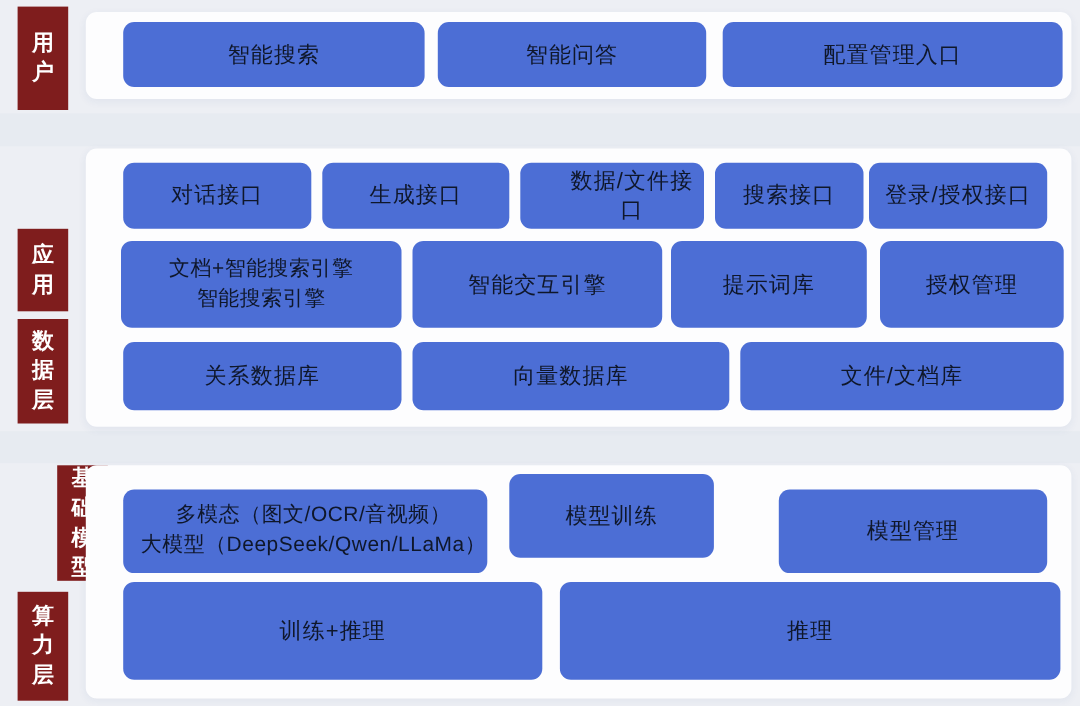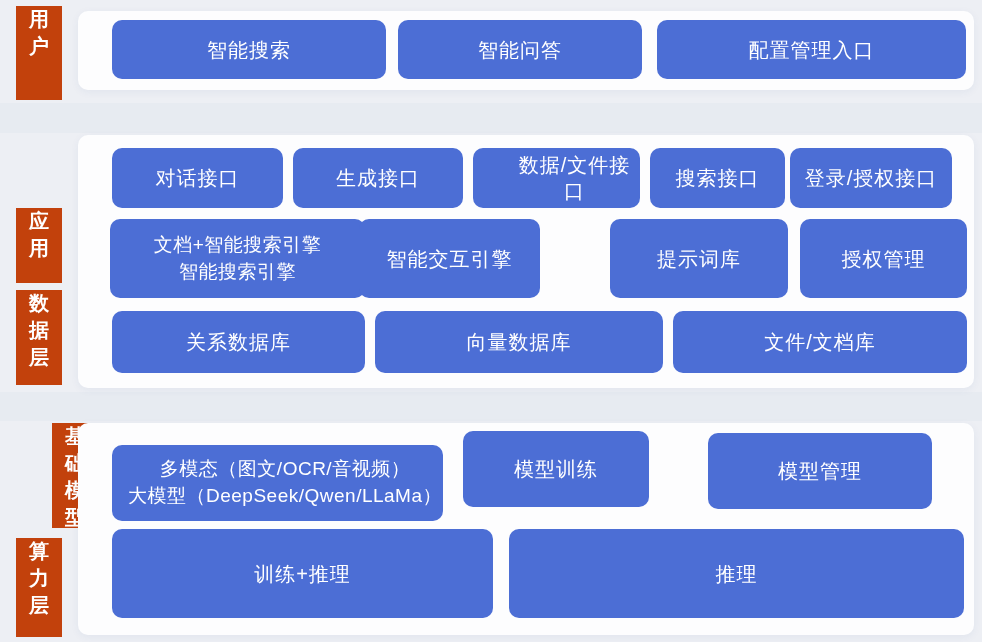--- a/index.html
+++ b/index.html
@@ -15,71 +15,71 @@
   .panel{
     position:absolute;left:78px;width:896px;background:#fdfdfe;
     border-radius:10px;box-shadow:0 2px 8px rgba(40,70,140,0.06);
   }
   #panel-user{top:11px;height:79px;}
   #panel-middle{top:135px;height:253px;}
   #panel-bottom{top:423px;height:212px;}
 
   .pill{
     position:absolute;left:16px;width:46px;
-    background:#c2410c;border-radius:0;
+    background:#7f1d1d;border-radius:0;
     color:#fff;font-weight:bold;font-size:20px;
-    display:flex;align-items:flex-start;justify-content:center;
+    display:flex;align-items:center;justify-content:center;
     box-sizing:border-box;
   }
   .pill .vtext{
     display:block;width:22px;margin:0 auto;
     word-break:break-all;line-height:27px;text-align:center;
   }
   #pill-user{top:6px;height:94px;}
   #pill-interface{top:132px;height:70px;}
   #pill-application{top:208px;height:75px;}
   #pill-data-layer{top:290px;height:95px;}
   #pill-foundation-model{top:423px;height:105px;margin-left:36px;}
   #pill-compute-layer{top:538px;height:99px;}
 
   .block{
     position:absolute;background:#4c6ed5;border-radius:10px;
-    color:#ffffff;font-size:20px;letter-spacing:1px;
+    color:#0f172a;font-size:20px;letter-spacing:1px;
     display:flex;align-items:center;justify-content:center;
     text-align:center;line-height:1.3;box-sizing:border-box;
   }
   .block.two-line{flex-direction:column;font-size:19px;line-height:1.4;letter-spacing:0.5px;}
 
   
   #b-search{left:34px;top:9px;width:274px;height:59px;}
   #b-qa{left:320px;top:9px;width:244px;height:59px;}
   #b-config{left:579px;top:9px;width:309px;height:59px;}
 
   
   #b-dialog{left:34px;top:13px;width:171px;height:60px;}
   #b-generation{left:215px;top:13px;width:170px;height:60px;}
   #b-datafile{left:395px;top:13px;width:167px;height:60px;padding-left:36px;}
   #b-searchif{left:572px;top:13px;width:135px;height:60px;}
   #b-loginauth{left:712px;top:13px;width:162px;height:60px;}
 
   
   #b-docmgmt{left:32px;top:84px;width:255px;height:79px;}
-  #b-interact{left:281px;top:84px;width:181px;height:79px;}
+  #b-interact{left:297px;top:84px;width:227px;height:79px;}
   #b-prompt{left:532px;top:84px;width:178px;height:79px;}
   #b-authmgmt{left:722px;top:84px;width:167px;height:79px;}
 
   
   #b-reldb{left:34px;top:176px;width:253px;height:62px;}
   #b-vecdb{left:297px;top:176px;width:288px;height:62px;}
   #b-filedoc{left:595px;top:176px;width:294px;height:62px;}
 
   
   #b-multimodal{left:34px;top:22px;width:331px;height:76px;padding-left:15px;}
   #b-training{left:385px;top:8px;width:186px;height:76px;}
-  #b-modelmgmt{left:630px;top:10px;width:224px;height:76px;}
+  #b-modelmgmt{left:630px;top:22px;width:244px;height:76px;}
 
   
   #b-traininf{left:34px;top:106px;width:381px;height:89px;}
   #b-inference{left:431px;top:106px;width:455px;height:89px;}
 </style>
 </head>
 <body>
 
 <div class="stage">
 

